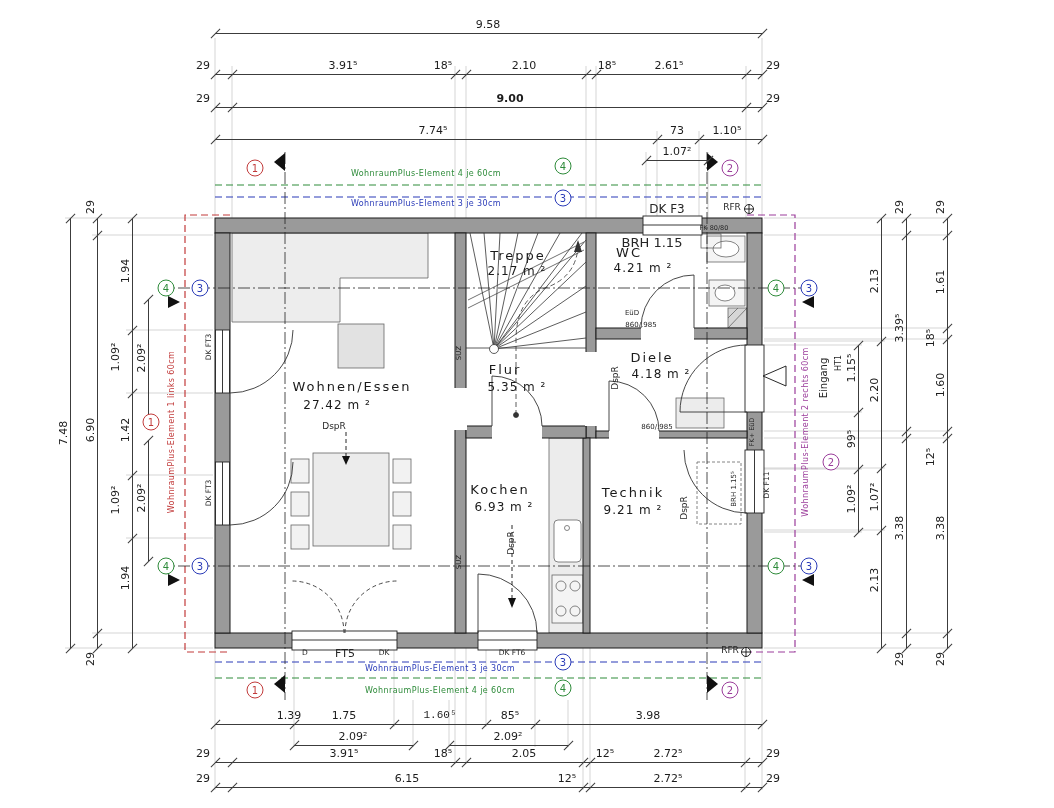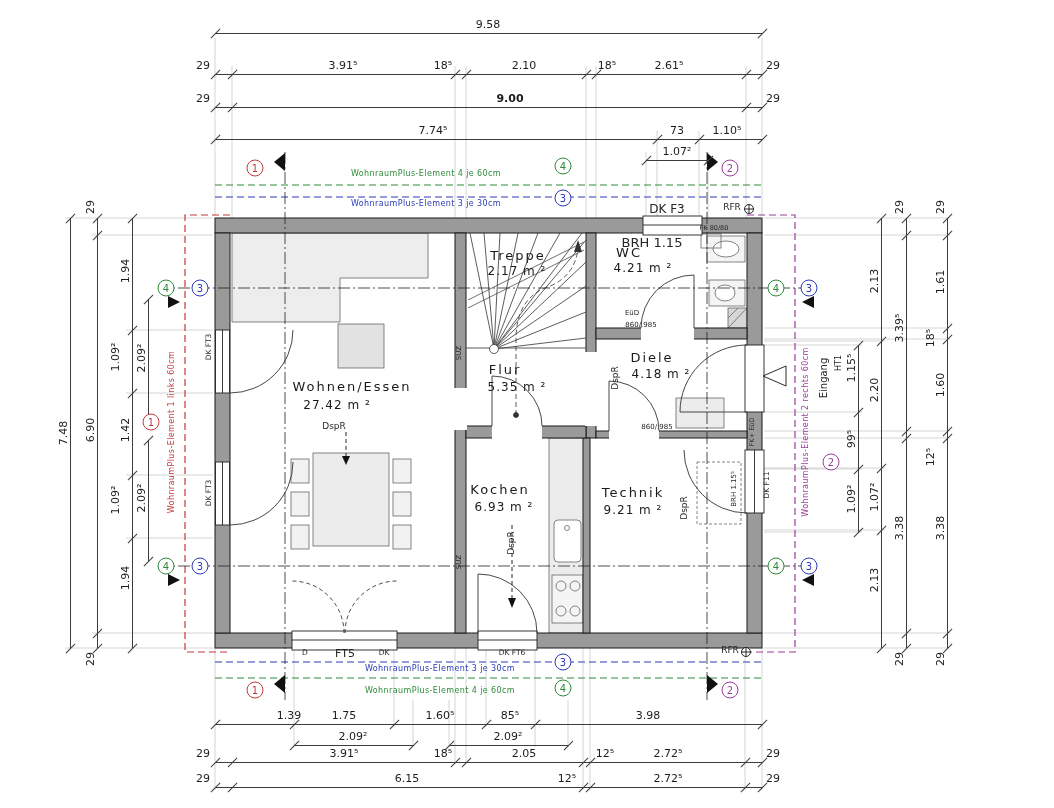--- a/index.html
+++ b/index.html
@@ -280,21 +280,21 @@
       <div class="dlab" style="left: 677px; top: 157px; transform: translate(-50%, -100%);">1.07²</div>
       <div class="dline h" style="left: 215px; top: 724px; width: 547px;"></div>
       <div class="tick" style="left: 208.5px; top: 724px;"></div>
       <div class="tick" style="left: 287.5px; top: 724px;"></div>
       <div class="tick" style="left: 387.5px; top: 724px;"></div>
       <div class="tick" style="left: 479.5px; top: 724px;"></div>
       <div class="tick" style="left: 528.5px; top: 724px;"></div>
       <div class="tick" style="left: 755.5px; top: 724px;"></div>
       <div class="dlab" style="left: 253px; top: 721px; transform: translate(-50%, -100%); margin-left: 36px;">1.39</div>
       <div class="dlab" style="left: 344px; top: 721px; transform: translate(-50%, -100%);">1.75</div>
-      <div class="dlab" style="left: 440px; top: 721px; transform: translate(-50%, -100%);">1.60⁵</div>
+      <div class="dlab" style="left: 440px; top: 721px; transform: translate(-50%, -100%); font-family: Liberation Mono, monospace;">1.60⁵</div>
       <div class="dlab" style="left: 510px; top: 721px; transform: translate(-50%, -100%);">85⁵</div>
       <div class="dlab" style="left: 648px; top: 721px; transform: translate(-50%, -100%);">3.98</div>
       <div class="dline h" style="left: 294px; top: 745px; width: 119px;"></div>
       <div class="tick" style="left: 287.5px; top: 745px;"></div>
       <div class="tick" style="left: 406.5px; top: 745px;"></div>
       <div class="dlab" style="left: 353px; top: 742px; transform: translate(-50%, -100%);">2.09²</div>
       <div class="dline h" style="left: 449px; top: 745px; width: 119px;"></div>
       <div class="tick" style="left: 442.5px; top: 745px;"></div>
       <div class="tick" style="left: 561.5px; top: 745px;"></div>
       <div class="dlab" style="left: 508px; top: 742px; transform: translate(-50%, -100%);">2.09²</div>

